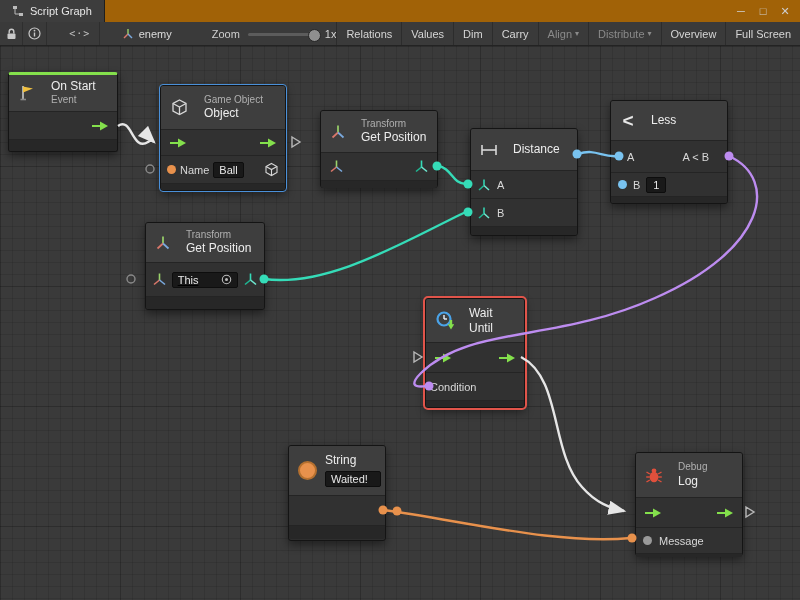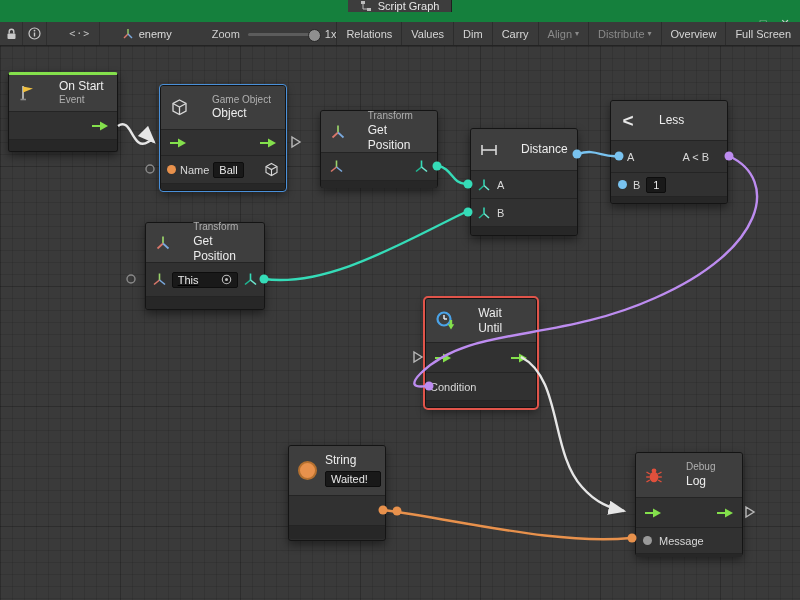--- a/index.html
+++ b/index.html
@@ -1,19 +1,19 @@
 <!DOCTYPE html>
 <html><head>
 <meta charset="utf-8">
 <style>
   html,body{margin:0;padding:0;width:800px;height:600px;overflow:hidden;
     font-family:"Liberation Sans",sans-serif;background:#3a3a3a;position:relative;}
   
-  .titlebar{position:absolute;top:0;left:0;right:0;height:22px;background:#15803d;
-    border-bottom:1px solid #1e1e1e;display:flex;align-items:center;flex-direction:column;}
+  .titlebar{position:absolute;top:0;left:0;right:0;height:22px;background:#a16207;
+    border-bottom:1px solid #1e1e1e;display:flex;align-items:center;}
   .tab{height:100%;display:flex;align-items:center;gap:6px;padding:0 12px;background:#3d3d3d;
     border-right:1px solid #1e1e1e;font-size:11px;color:#e6e6e6;}
   .wincontrols{margin-left:auto;display:flex;align-items:center;padding-right:4px;}
   .wc{width:22px;text-align:center;color:#cfcfcf;font-size:11px;line-height:22px;}
   .toolbar{position:absolute;top:22px;left:0;right:0;height:23px;background:#3a3a3a;
     border-bottom:1px solid #232323;display:flex;align-items:center;font-size:11px;color:#d6d6d6;}
   .tb-icon{height:100%;display:flex;align-items:center;justify-content:center;width:26px;
     border-right:1px solid #2e2e2e;}
   .code-glyph{font-family:"DejaVu Sans Mono",monospace;font-size:10px;color:#c2c2c2;letter-spacing:1px;}
   .enemy-chip{display:flex;align-items:center;gap:5px;margin-left:22px;color:#dcdcdc;}
@@ -33,21 +33,21 @@
       linear-gradient(90deg,rgba(0,0,0,.10) 1px,transparent 1px),
       linear-gradient(rgba(0,0,0,.14) 1px,transparent 1px),
       linear-gradient(90deg,rgba(0,0,0,.14) 1px,transparent 1px);
     background-size:12px 12px,12px 12px,120px 120px,120px 120px;}
   
   .node{position:absolute;border:1px solid #141414;border-radius:3px;background:#2e2e2e;
     box-shadow:0 4px 10px rgba(0,0,0,.45);box-sizing:border-box;}
   .node.selected{outline:1px solid #4a90d9;}
   .node.highlight{outline:2px solid #e0544a;}
   .node.event{border-top:3px solid #84e04c;}
-  .hdr{display:flex;align-items:center;gap:23px;padding:0 9px;background:#3e3e3e;
+  .hdr{display:flex;align-items:center;gap:15px;padding:0 9px;background:#3e3e3e;
     border-bottom:1px solid #242424;border-radius:2px 2px 0 0;box-sizing:border-box;}
   .cat{font-size:10px;color:#b0b0b0;line-height:1.25;}
   .ttl{font-size:12px;color:#ededed;line-height:1.25;}
   .row{display:flex;align-items:center;background:#313131;border-bottom:1px solid #242424;
     padding:0 8px;position:relative;box-sizing:border-box;}
   .ftr{background:#272727;border-radius:0 0 2px 2px;box-sizing:border-box;}
   .plabel{font-size:11px;color:#d8d8d8;}
   .dot{width:9px;height:9px;border-radius:50%;flex:none;}
   .dot.orange{background:#e8914c;}
   .dot.blue{background:#79c3f0;}
@@ -294,21 +294,21 @@
     </span>
     <svg class="ml-auto" width="15" height="15">
       <line x1="7.5" y1="8" x2="7.5" y2="1.5" stroke="#35dcb8" stroke-width="1.6"></line>
       <line x1="7.5" y1="8" x2="2" y2="12.5" stroke="#1fb894" stroke-width="1.6"></line>
       <line x1="7.5" y1="8" x2="13" y2="12.5" stroke="#6ee8d0" stroke-width="1.6"></line>
     </svg>
   </div>
   <div class="ftr" style="height:12px;"></div>
 </div>
 
-<div class="node highlight" style="left:425px;top:298px;width:112px;height:110px;">
+<div class="node highlight" style="left:425px;top:298px;width:100px;height:110px;">
   <div class="hdr" style="height:44px;">
     <svg width="21" height="21">
       <circle cx="9" cy="9" r="6.5" fill="none" stroke="#4aa3e8" stroke-width="2.2"></circle>
       <line x1="9" y1="9" x2="9" y2="5" stroke="#e8f4ff" stroke-width="1.4"></line>
       <line x1="9" y1="9" x2="12" y2="9" stroke="#e8f4ff" stroke-width="1.4"></line>
       <line x1="16" y1="10" x2="16" y2="15" stroke="#84e04c" stroke-width="2.4"></line>
       <polygon points="12.8,14.2 19.2,14.2 16,19.5" fill="#84e04c"></polygon>
     </svg>
     <div class="ttl">Wait Until</div>
   </div>

